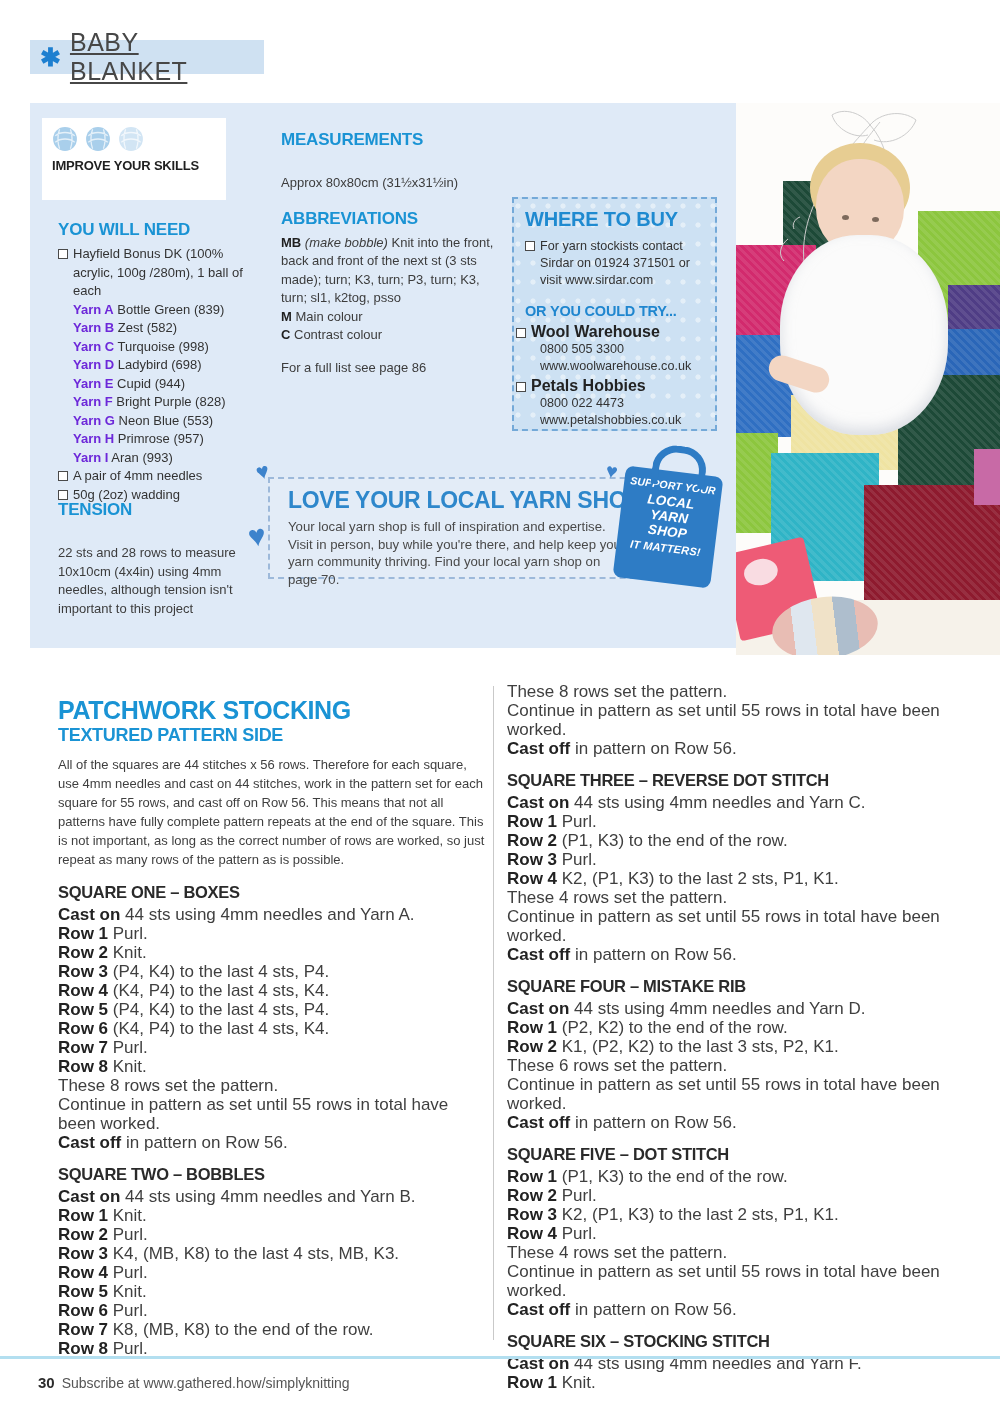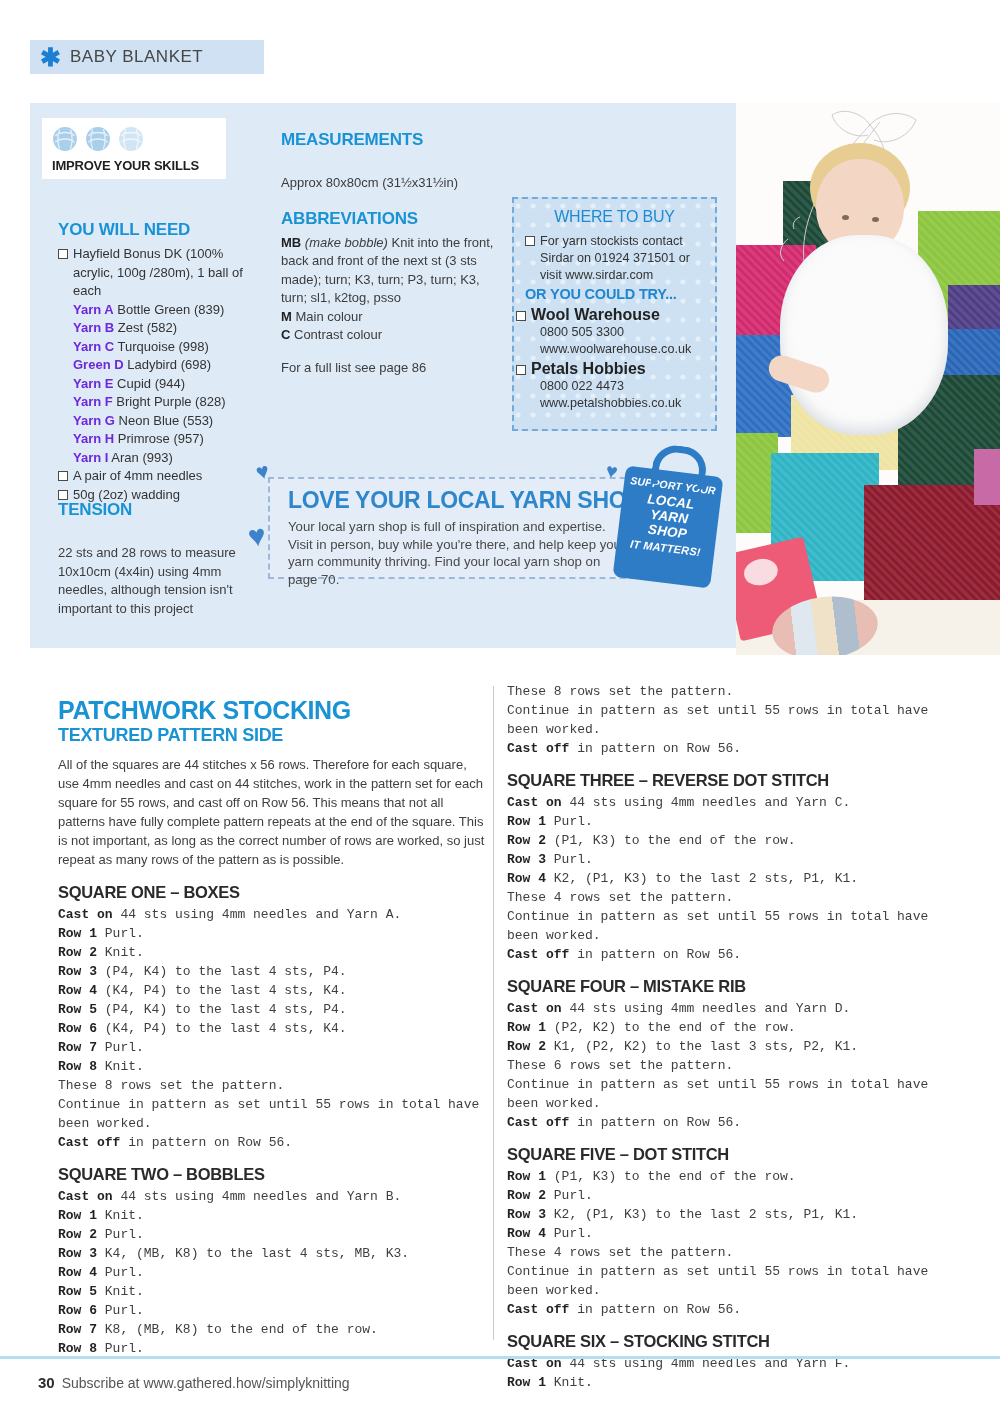--- a/index.html
+++ b/index.html
@@ -7,27 +7,27 @@
   .page {
     position:relative; width:1000px; height:1416px; background:#fff;
     font-family:"Liberation Sans", sans-serif; color:var(--text,#3f3f3f);
     overflow:hidden; margin:0 auto;
   }
 
   
   .header-bar { position:absolute; left:30px; top:40px; width:234px; height:34px;
     background:var(--header-bar-bg,#cfe1f2); display:flex; align-items:center; padding:0 10px; }
   .asterisk { color:#1d7fd0; font-size:25px; line-height:1; margin-right:9px; font-weight:bold; }
-  .header-title { font-size:17px; color:#474747; letter-spacing:0.5px; font-weight:normal; }
+  .header-title { font-size:25px; color:#474747; letter-spacing:0.5px; font-weight:normal;text-decoration:underline; }
 
   
   .info-panel { position:absolute; left:30px; top:103px; width:706px; height:545px;
     background:var(--panel-bg,#dfeaf7); }
 
-  .skills { position:absolute; left:42px; top:118px; width:184px; height:61px;
+  .skills { position:absolute; left:42px; top:118px; width:184px; height:82px;
     background:#ffffff; padding:8px 10px 6px; }
   .balls { display:flex; gap:7px; }
   .ball { width:26px; height:26px; color:#a9cfeb; display:inline-block; }
   .ball.light { color:#d2e5f4; }
   .ball svg { width:100%; height:100%; display:block; }
   .skills-label { margin-top:6px; font-size:13px; font-weight:bold; color:#1f1f1f; letter-spacing:-0.2px; }
 
   .blue-h { color:var(--accent,#1a93d4); font-weight:bold; font-size:17px; letter-spacing:-0.2px; margin-bottom:5px; }
 
   .ywn { position:absolute; left:58px; top:220px; width:192px; }
@@ -47,22 +47,22 @@
   .footnote { margin-top:15px; font-size:13px; color:#3c3c3c; }
 
   
   .wtb { position:absolute; left:512px; top:197px; width:205px; height:234px;
     border:2px dashed var(--wtb-border,#74a9d8);
     background:
       radial-gradient(circle at 4px 7px, rgba(255,255,255,.45) 2.2px, transparent 3px),
       var(--wtb-bg,#cde1f3);
     background-size:15px 19px, auto;
     padding:9px 11px; }
-  .wtb-h { color:#1f8ad0; font-weight:normal; font-size:16px; letter-spacing:-0.2px; margin-bottom:7px;text-align:center; }
-  .wtb-sub { color:#1f86cf; font-weight:bold; font-size:14.5px; margin:2px 0 4px; letter-spacing:-0.2px; }
+  .wtb-h { color:#1f8ad0; font-weight:bold; font-size:20px; letter-spacing:-0.2px; margin-bottom:7px; }
+  .wtb-sub { color:#1f86cf; font-weight:bold; font-size:14.5px; margin:14px 0 4px; letter-spacing:-0.2px; }
   .wtb p, .wtb .sup-line { font-size:12.6px; line-height:17px; color:#333; }
   .hang { padding-left:15px; text-indent:-15px; }
   .sup { margin-bottom:2px; }
   .sup .sup-line { padding-left:15px; }
   .sup .sup-name { padding-left:6px; text-indent:-15px; font-weight:bold; color:#222; }
 
   
   .love { position:absolute; left:268px; top:477px; width:438px; height:102px;
     border:2px dashed var(--love-border,#9db9da); background:var(--love-bg,#e3ecf7);
     padding:8px 16px 8px 18px; }
@@ -109,21 +109,21 @@
   
   .pattern-left { position:absolute; left:58px; top:698px; width:430px; }
   .pattern-right { position:absolute; left:507px; top:682px; width:438px; }
   .divider { position:absolute; left:493px; top:686px; width:1px; height:654px; background:#c9c9c9; }
   .ptitle { color:var(--accent,#1a93d4); font-weight:bold; font-size:25px; letter-spacing:-0.4px; line-height:1.0; }
   .psubtitle { color:var(--accent,#1a93d4); font-weight:bold; font-size:18px; letter-spacing:-0.3px; margin:2px 0 9px; }
   .pintro { font-size:13px; line-height:19px; color:#3f3f3f; }
   .psec { margin-top:13px; }
   .psec:first-child { margin-top:0; }
   .sq-heading { font-size:16.5px; font-weight:bold; color:#2a2a2a; letter-spacing:-0.3px; margin-bottom:3px; }
-  .pline { font-size:13px; line-height:19px; color:#3f3f3f;font-family:Liberation Mono, monospace; }
+  .pline { font-size:17px; line-height:19px; color:#3f3f3f; }
   .pline b { color:#222; }
 
   
   .footer-rule { position:absolute; left:0; top:1356px; width:1000px; height:3px; background:var(--rule,#b3dff0); }
   .footer { position:absolute; left:38px; top:1374px; font-size:14px; color:#555; }
   .footer b { color:#2c2c2c; margin-right:7px; font-size:15px; }
 </style>
 </head>
 <body>
 
@@ -160,21 +160,21 @@
     <div class="skills-label">IMPROVE YOUR SKILLS</div>
   </div>
 
   <div class="ywn">
     <div class="blue-h">YOU WILL NEED</div>
     <div>
         <div class="need-item"><span class="checkbox"></span>Hayfield Bonus DK (100% acrylic, 100g /280m), 1 ball of each</div>
         <div class="need-item indent"><b>Yarn A</b> Bottle Green (839)</div>
         <div class="need-item indent"><b>Yarn B</b> Zest (582)</div>
         <div class="need-item indent"><b>Yarn C</b> Turquoise (998)</div>
-        <div class="need-item indent"><b>Green D</b> Ladybird (698)</div>
+        <div class="need-item indent"><b>Yarn D</b> Ladybird (698)</div>
         <div class="need-item indent"><b>Yarn E</b> Cupid (944)</div>
         <div class="need-item indent"><b>Yarn F</b> Bright Purple (828)</div>
         <div class="need-item indent"><b>Yarn G</b> Neon Blue (553)</div>
         <div class="need-item indent"><b>Yarn H</b> Primrose (957)</div>
         <div class="need-item indent"><b>Yarn I</b> Aran (993)</div>
         <div class="need-item"><span class="checkbox"></span>A pair of 4mm needles</div>
         <div class="need-item"><span class="checkbox"></span>50g (2oz) wadding</div>
       </div>
   </div>
 

